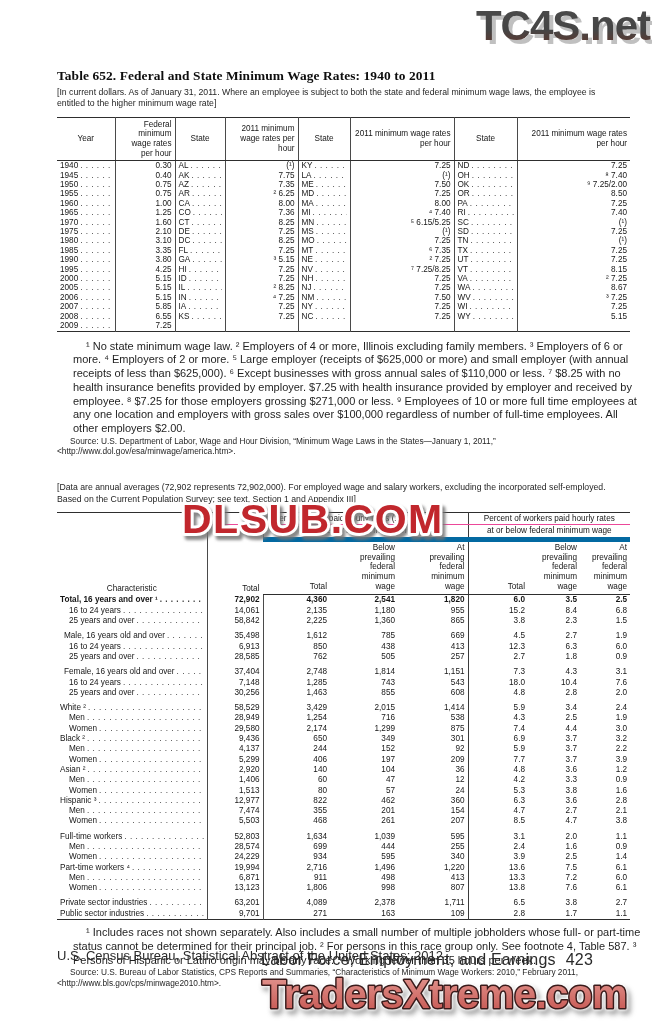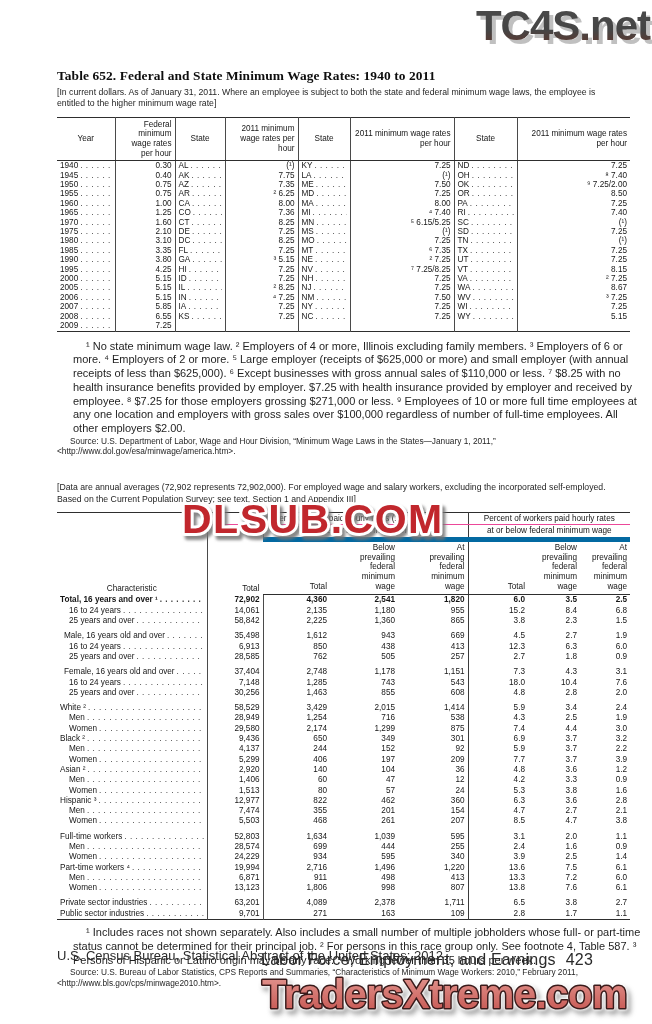--- a/index.html
+++ b/index.html
@@ -718,21 +718,21 @@
         </tr>
         <tr class="gap ">
           <td class="lbl ind1">
             <span class="cellflex">
               <span class="lt">Male, 16 years old and over</span>
               <span class="dots"></span>
             </span>
           </td>
           <td class="num bl1">35,498</td>
           <td class="num bl1">1,612</td>
-          <td class="num">943</td>
+          <td class="num">785</td>
           <td class="num">669</td>
           <td class="num bl2">4.5</td>
           <td class="num">2.7</td>
           <td class="num">1.9</td>
         </tr>
         <tr class="">
           <td class="lbl ind2">
             <span class="cellflex">
               <span class="lt">16 to 24 years</span>
               <span class="dots"></span>
@@ -763,21 +763,21 @@
         </tr>
         <tr class="gap ">
           <td class="lbl ind1">
             <span class="cellflex">
               <span class="lt">Female, 16 years old and over</span>
               <span class="dots"></span>
             </span>
           </td>
           <td class="num bl1">37,404</td>
           <td class="num bl1">2,748</td>
-          <td class="num">1,178</td>
+          <td class="num">1,814</td>
           <td class="num">1,151</td>
           <td class="num bl2">7.3</td>
           <td class="num">4.3</td>
           <td class="num">3.1</td>
         </tr>
         <tr class="">
           <td class="lbl ind2">
             <span class="cellflex">
               <span class="lt">16 to 24 years</span>
               <span class="dots"></span>

